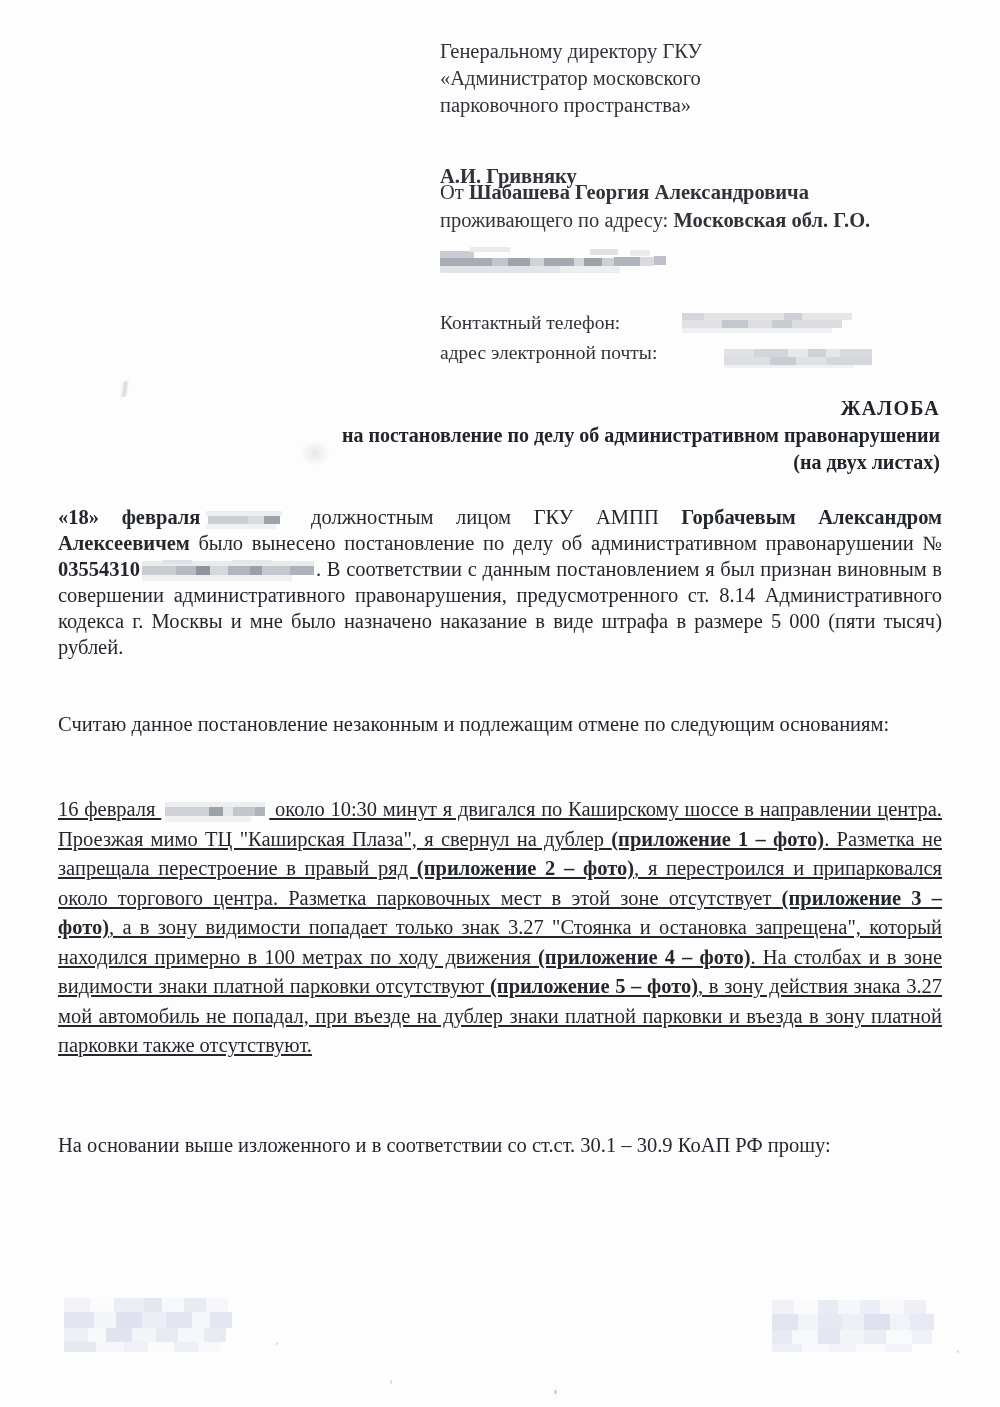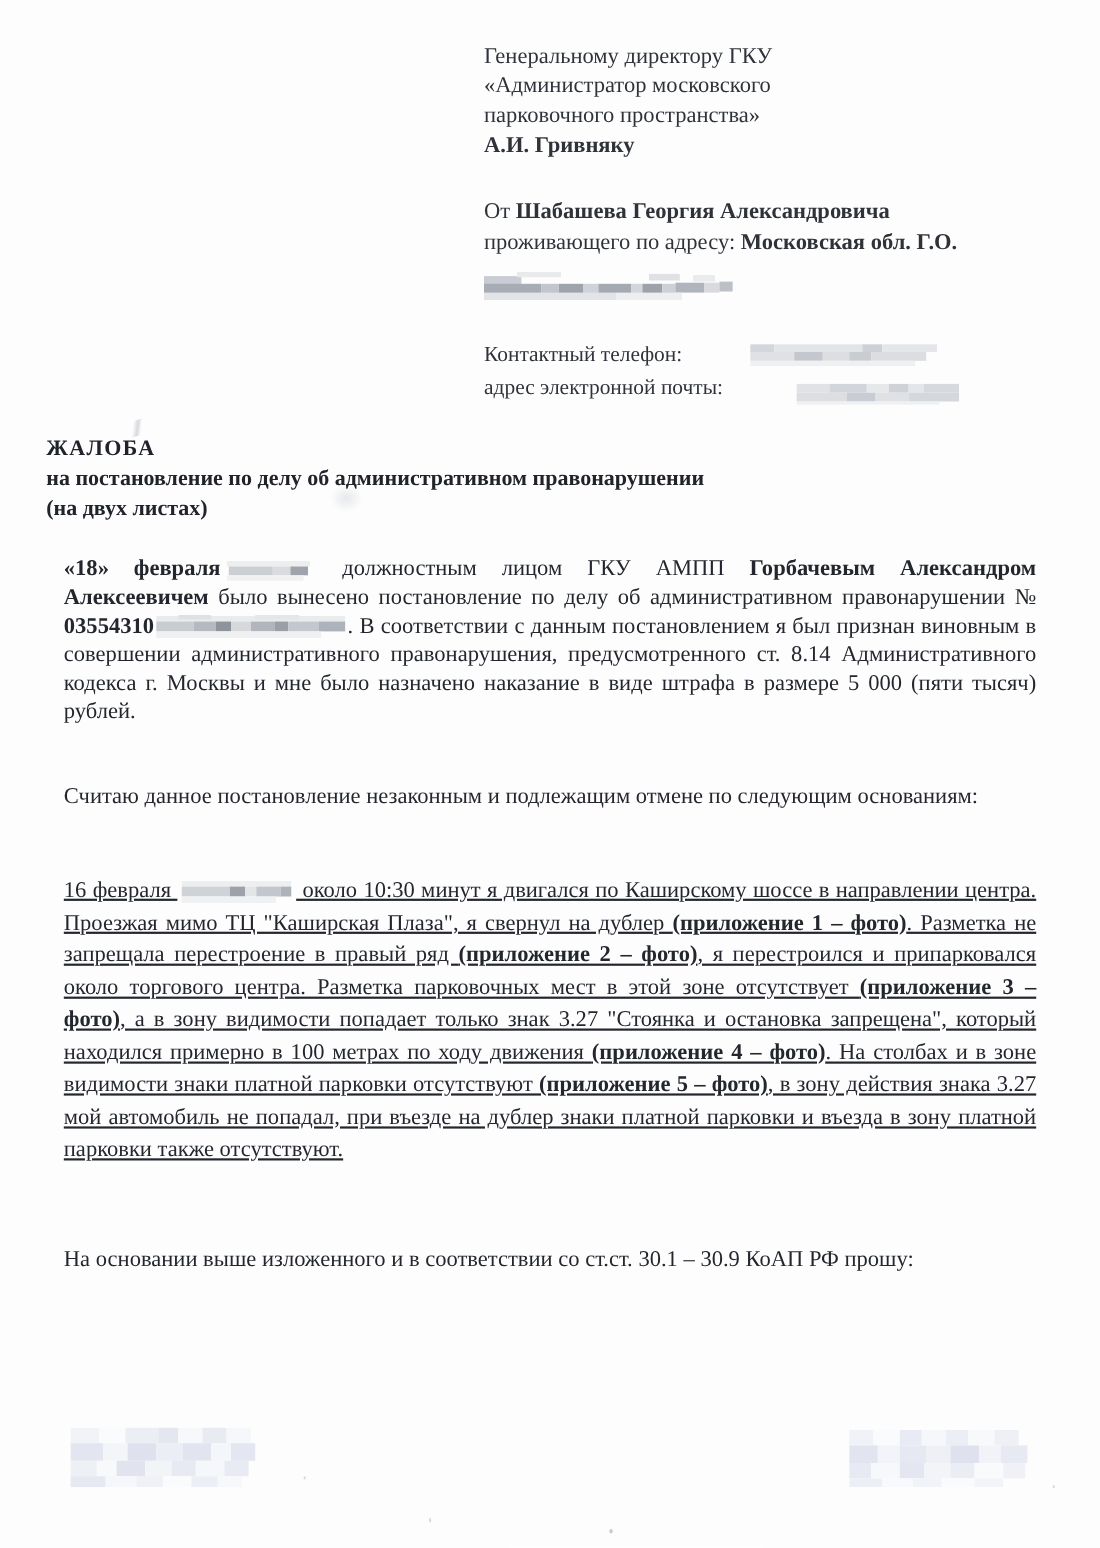--- a/index.html
+++ b/index.html
@@ -27,21 +27,21 @@
   .addressee {
     position: absolute;
     left: 440px;
     top: 38px;
     width: 470px;
     font-size: 20.5px;
     line-height: 27px;
     color: #2f3339;
   }
   .addressee .ln { white-space: nowrap; }
-  .addressee .bold { font-weight: bold; }
+  .addressee .bold { font-weight: bold; margin-top: 44px; }
 
   .from-block {
     position: absolute;
     left: 440px;
     top: 178px;
     width: 480px;
     font-size: 20.5px;
     line-height: 28px;
     color: #2f3339;
   }
@@ -53,24 +53,24 @@
     top: 308px;
     width: 480px;
     font-size: 19.5px;
     line-height: 30px;
     color: #2f3339;
   }
 
   
   .title-block {
     position: absolute;
-    left: 42px;
+    left: 60px;
     top: 394px;
     width: 880px;
-    text-align: left;
+    text-align: right;
     color: #20242a;
   }
   .title-main {
     font-size: 20px;
     font-weight: bold;
     letter-spacing: 1.2px;
     line-height: 28px;
   }
   .title-sub {
     font-size: 20px;

